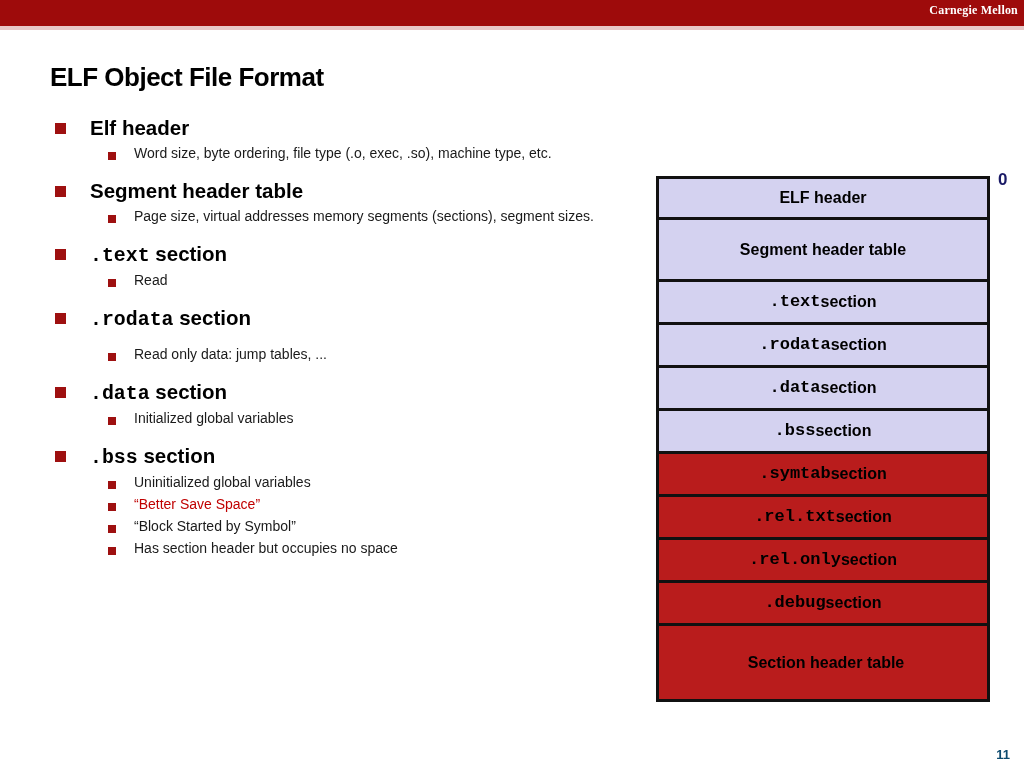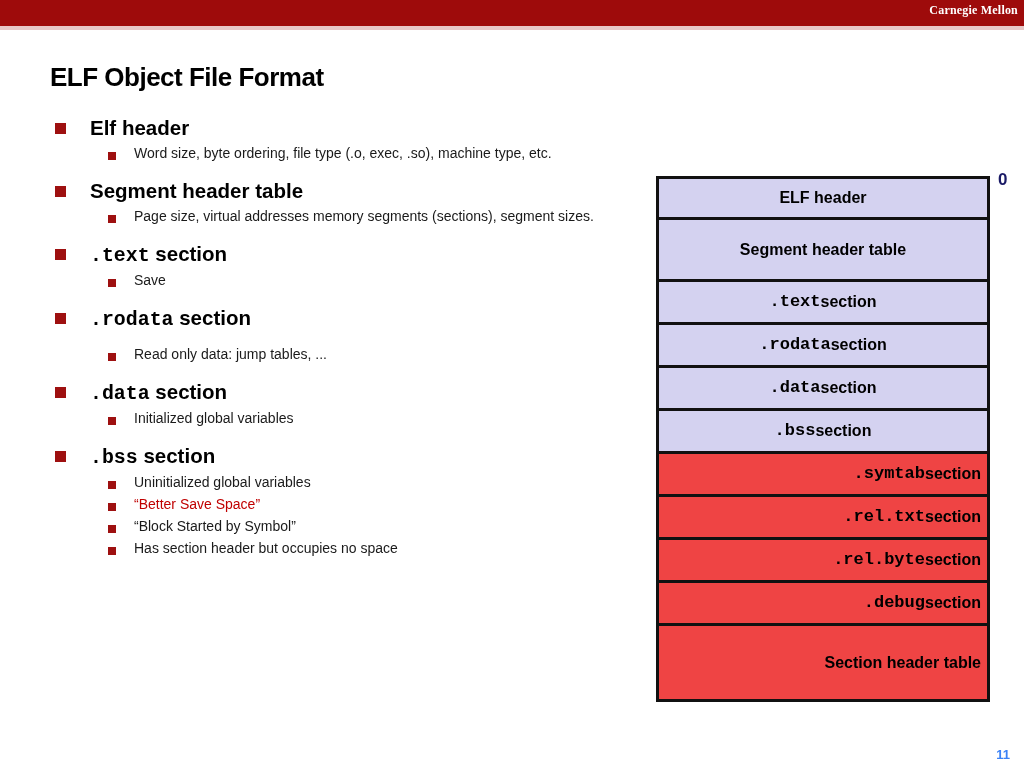--- a/index.html
+++ b/index.html
@@ -127,21 +127,21 @@
     justify-content: center;
     text-align: center;
     font-size: 16px;
     font-weight: bold;
     color: #000000;
     padding: 0 6px;
     line-height: 1.22;
   }
   .dbox:last-child { border-bottom: none; }
   .dbox.lav { background: #D4D2F0; }
-  .dbox.gray { background: #ef4444; justify-content: flex-end; }
+  .dbox.gray { background: #b91c1c; }
   .dbox .dmono {
     font-family: "Liberation Mono", "DejaVu Sans Mono", monospace;
     font-weight: bold;
     font-size: 17px;
   }
 
   .h-1 { height: 41px; }
   .h-2 { height: 62px; }
   .h-3 { height: 43px; }
   .h-tall { height: 73px; padding-left: 12px; }
@@ -154,21 +154,21 @@
     font-weight: bold;
     color: #1A1A66;
   }
 
   #slide-number {
     position: absolute;
     right: 14px;
     bottom: 6px;
     font-size: 13px;
     font-weight: bold;
-    color: #3b82f6;
+    color: #0c4a6e;
     text-align: center;
   }
 </style>
 </head>
 <body>
 
 <div id="top-banner"></div>
 <div id="banner-underline"></div>
 <div id="brand">Carnegie Mellon</div>
 
@@ -193,21 +193,21 @@
     <span class="sq"></span>
     <span>Page size, virtual addresses memory segments (sections), segment sizes.</span>
   </div>
 
   <div class="l1 gap-md">
     <span class="sq"></span>
     <span class="mono">.text</span><span> section</span>
   </div>
   <div class="l2">
     <span class="sq"></span>
-    <span>Save</span>
+    <span>Read</span>
   </div>
 
   <div class="l1 gap-md">
     <span class="sq"></span>
     <span class="mono">.rodata</span><span> section</span>
   </div>
   <div class="l2 gap-sm">
     <span class="sq"></span>
     <span>Read only data: jump tables, ...</span>
   </div>
@@ -282,21 +282,21 @@
     <span class="dmono">.symtab</span>
       <span> section</span>
   </div>
 
   <div class="dbox gray h-3">
     <span class="dmono">.rel.txt</span>
       <span> section</span>
   </div>
 
   <div class="dbox gray h-3">
-    <span class="dmono">.rel.byte</span>
+    <span class="dmono">.rel.only</span>
       <span> section</span>
   </div>
 
   <div class="dbox gray h-3">
     <span class="dmono">.debug</span>
       <span> section</span>
   </div>
 
   <div class="dbox gray h-tall">
     <span>Section header table</span>

